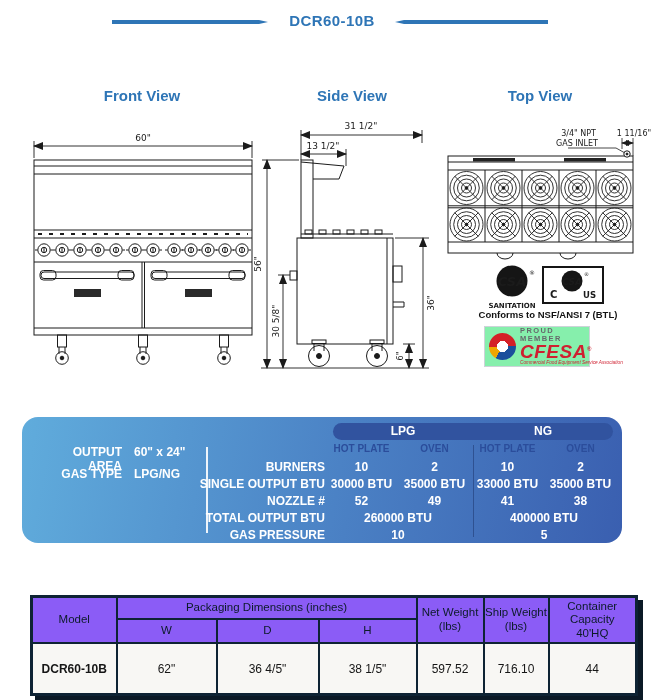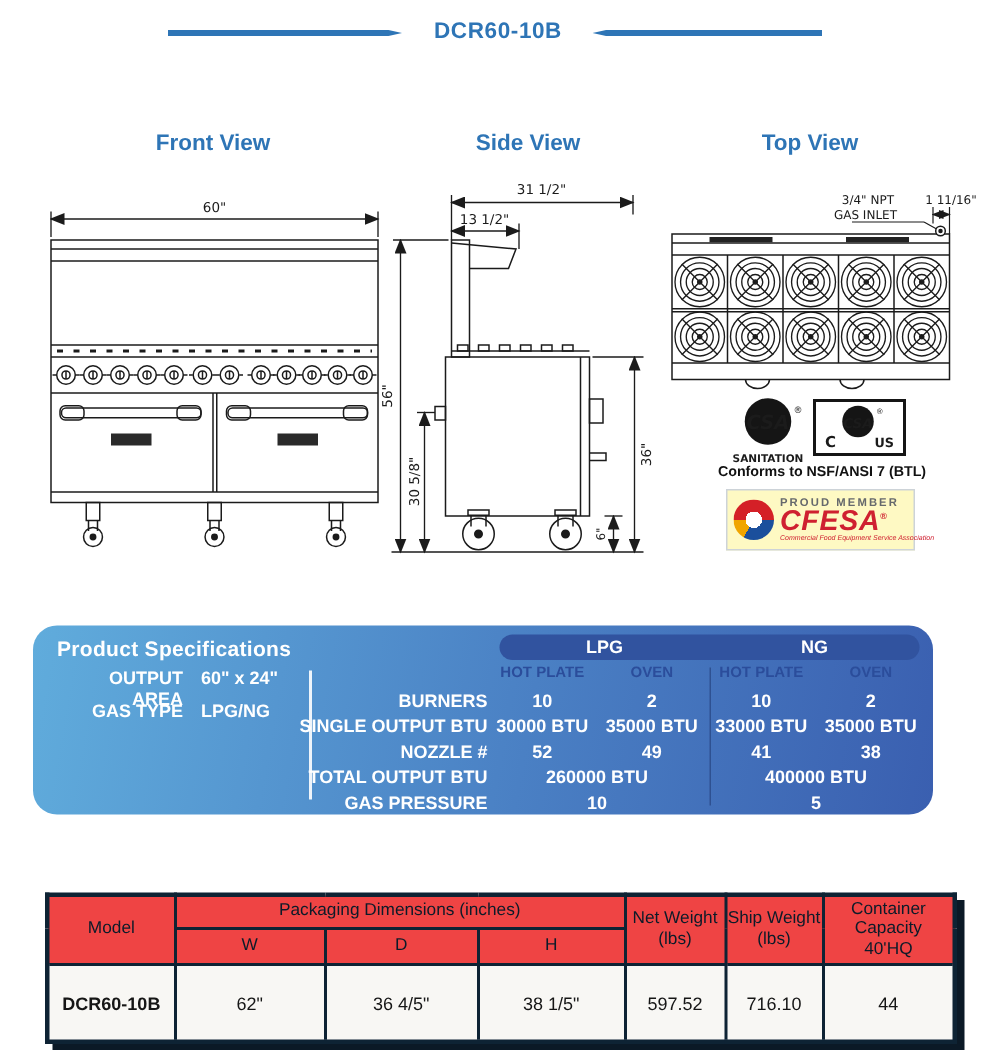--- a/index.html
+++ b/index.html
@@ -26,21 +26,21 @@
   .dim{font-size:9px;}
   .dim2{font-size:8px;}
   .front-view{left:28px;top:130px;width:230px;height:235px;}
   .side-view{left:253px;top:116px;width:186px;height:262px;}
   .top-view{left:440px;top:125px;width:223px;height:135px;}
   
   .csa-san{left:488px;top:262px;width:50px;height:54px;}
   .csa-cus{left:542px;top:266px;width:62px;height:38px;}
   .nsf-text{position:absolute;left:468px;top:309px;width:160px;text-align:center;
     font-size:9.5px;font-weight:700;color:#111;}
-  .cfesa{position:absolute;left:484px;top:326px;width:126px;height:41px;background:#fef9c3;
+  .cfesa{position:absolute;left:484px;top:326px;width:106px;height:41px;background:#86efac;
     border:1px solid #cdd3d8;box-sizing:border-box;display:flex;align-items:center;gap:4px;padding:2px 4px;}
   .cfesa-swirl{width:27px;height:27px;border-radius:50%;flex:0 0 auto;
     background:radial-gradient(circle,#fff 0 5.5px,rgba(255,255,255,0) 5.5px),
       conic-gradient(from -40deg,#d42027 0 130deg,#1b4f9c 130deg 250deg,#f0a500 250deg 310deg,#d42027 310deg 360deg);}
   .cfesa-right{display:flex;flex-direction:column;line-height:1;min-width:0;}
   .cfesa-proud{font-size:7.5px;font-weight:700;letter-spacing:1.4px;color:#66696c;}
   .cfesa-name{font-size:19px;font-weight:700;font-style:italic;color:#cf2030;letter-spacing:.5px;}
   .cfesa-reg{font-size:6px;vertical-align:super;font-style:normal;}
   .cfesa-tag{font-size:4.7px;font-style:italic;color:#cf2030;white-space:nowrap;}
   
@@ -56,21 +56,21 @@
     grid-template-columns:73px 73px 73px 73px;color:#2b4d9b;font-size:10px;text-align:center;}
   .gas-divider{position:absolute;left:451px;top:28px;width:1px;height:92px;background:rgba(23,42,96,.45);}
   .srow{position:absolute;left:0;width:595px;display:grid;grid-template-columns:303px 73px 73px 73px 73px;line-height:15px;}
   .srow.wide{grid-template-columns:303px 146px 146px;}
   .slabel{text-align:right;}
   .sval{text-align:center;}
   
   .ship-table{position:absolute;left:30px;top:595px;border-collapse:collapse;table-layout:fixed;
     border:3px solid #0e2334;box-shadow:5px 5px 0 #0b1926;font-size:11.5px;}
   .ship-table th,.ship-table td{border:2px solid #0e2334;padding:0;text-align:center;}
-  .ship-table th{background:#ef4444;color:#0c1b29;font-weight:500;line-height:1.18;}
+  .ship-table th{background:#8b5cf6;color:#0c1b29;font-weight:500;line-height:1.18;}
   .ship-table thead tr:first-child th{height:20px;}
   .ship-table thead tr:last-child th{height:22px;}
   .ship-table tbody td{height:49px;background:#f8f7f4;color:#161616;font-size:12px;}
   .ship-table tbody td.model{font-weight:700;}
   .prewrap{white-space:pre-line;}
 </style>
 </head>
 <body>
 
 <div class="page">
@@ -270,21 +270,20 @@
   <div class="cfesa">
     <span class="cfesa-swirl"></span>
     <span class="cfesa-right">
       <span class="cfesa-proud">PROUD MEMBER</span>
       <span class="cfesa-name"><span>CFESA</span><span class="cfesa-reg">®</span></span>
       <span class="cfesa-tag">Commercial Food Equipment Service Association</span>
     </span>
   </div>
 
   <section class="spec-card">
-    <h2 class="spec-heading">Product Specifications</h2>
     <div class="spec-info-row" style="top:28px">
       <span class="spec-info-label">OUTPUT AREA</span>
       <span class="spec-info-value">60" x 24"</span>
     </div>
     <div class="spec-info-row" style="top:50px">
       <span class="spec-info-label">GAS TYPE</span>
       <span class="spec-info-value">LPG/NG</span>
     </div>
     <div class="spec-divider-v"></div>
     <div class="gas-pill">

